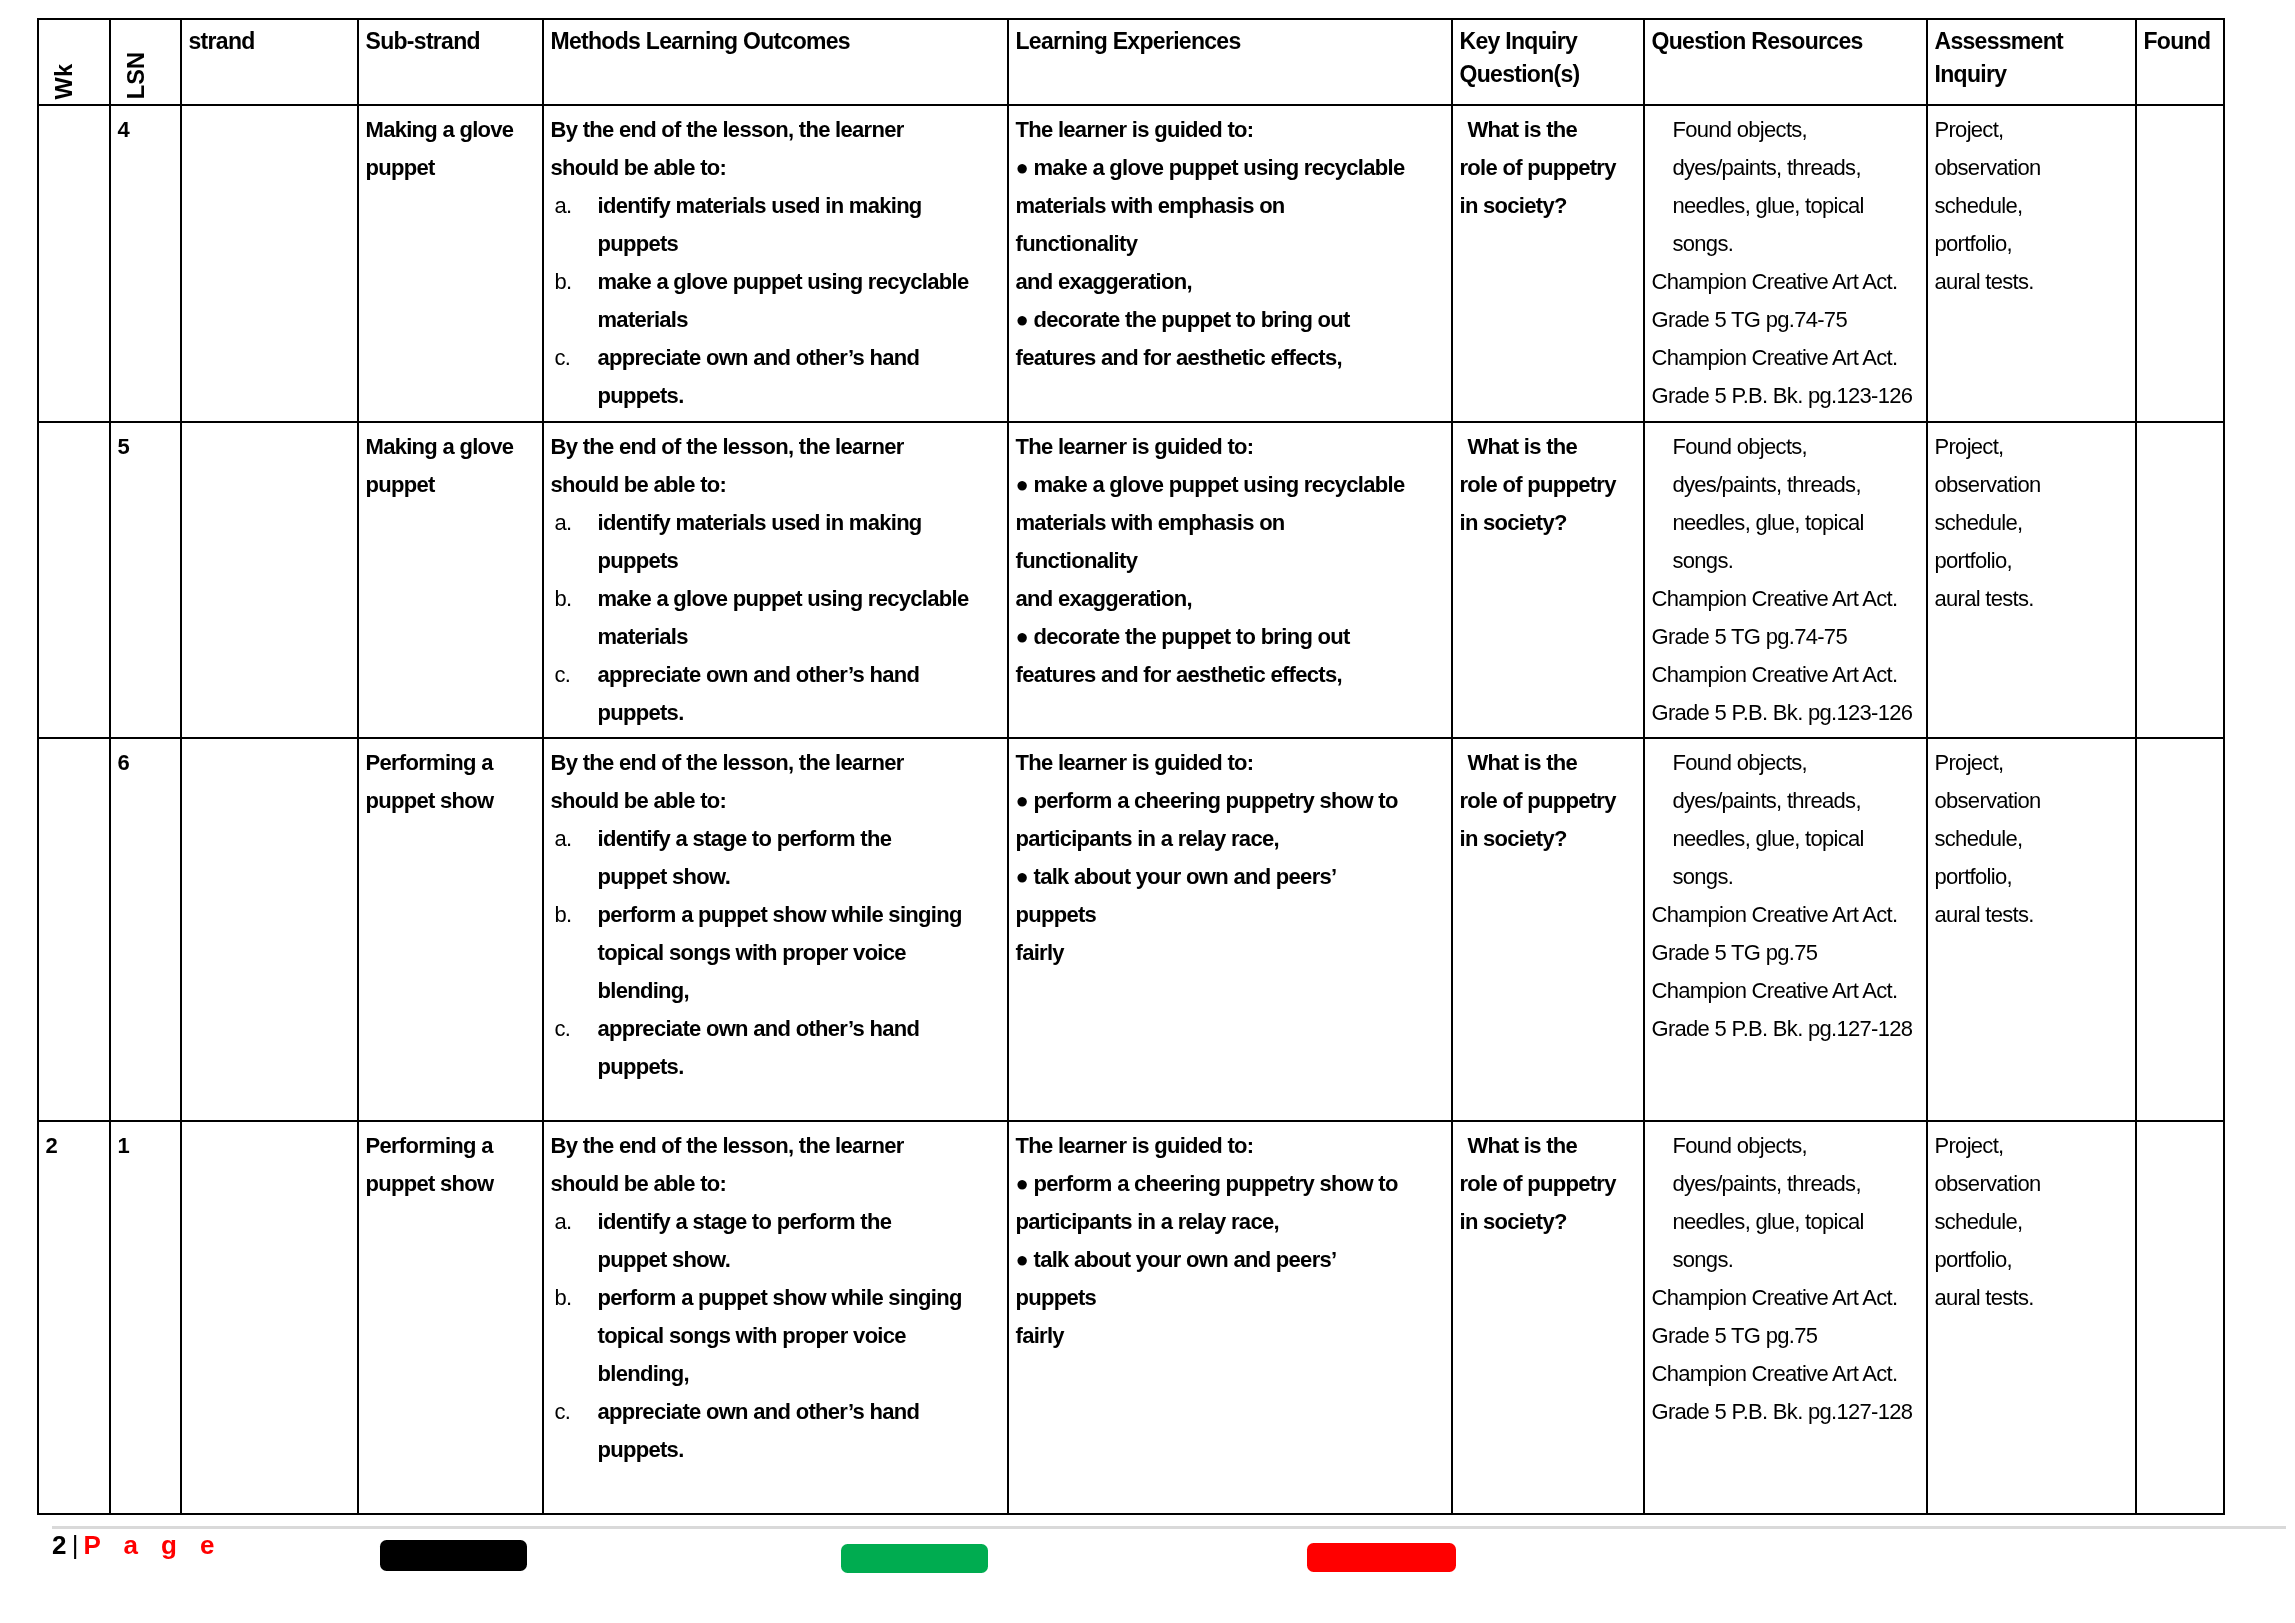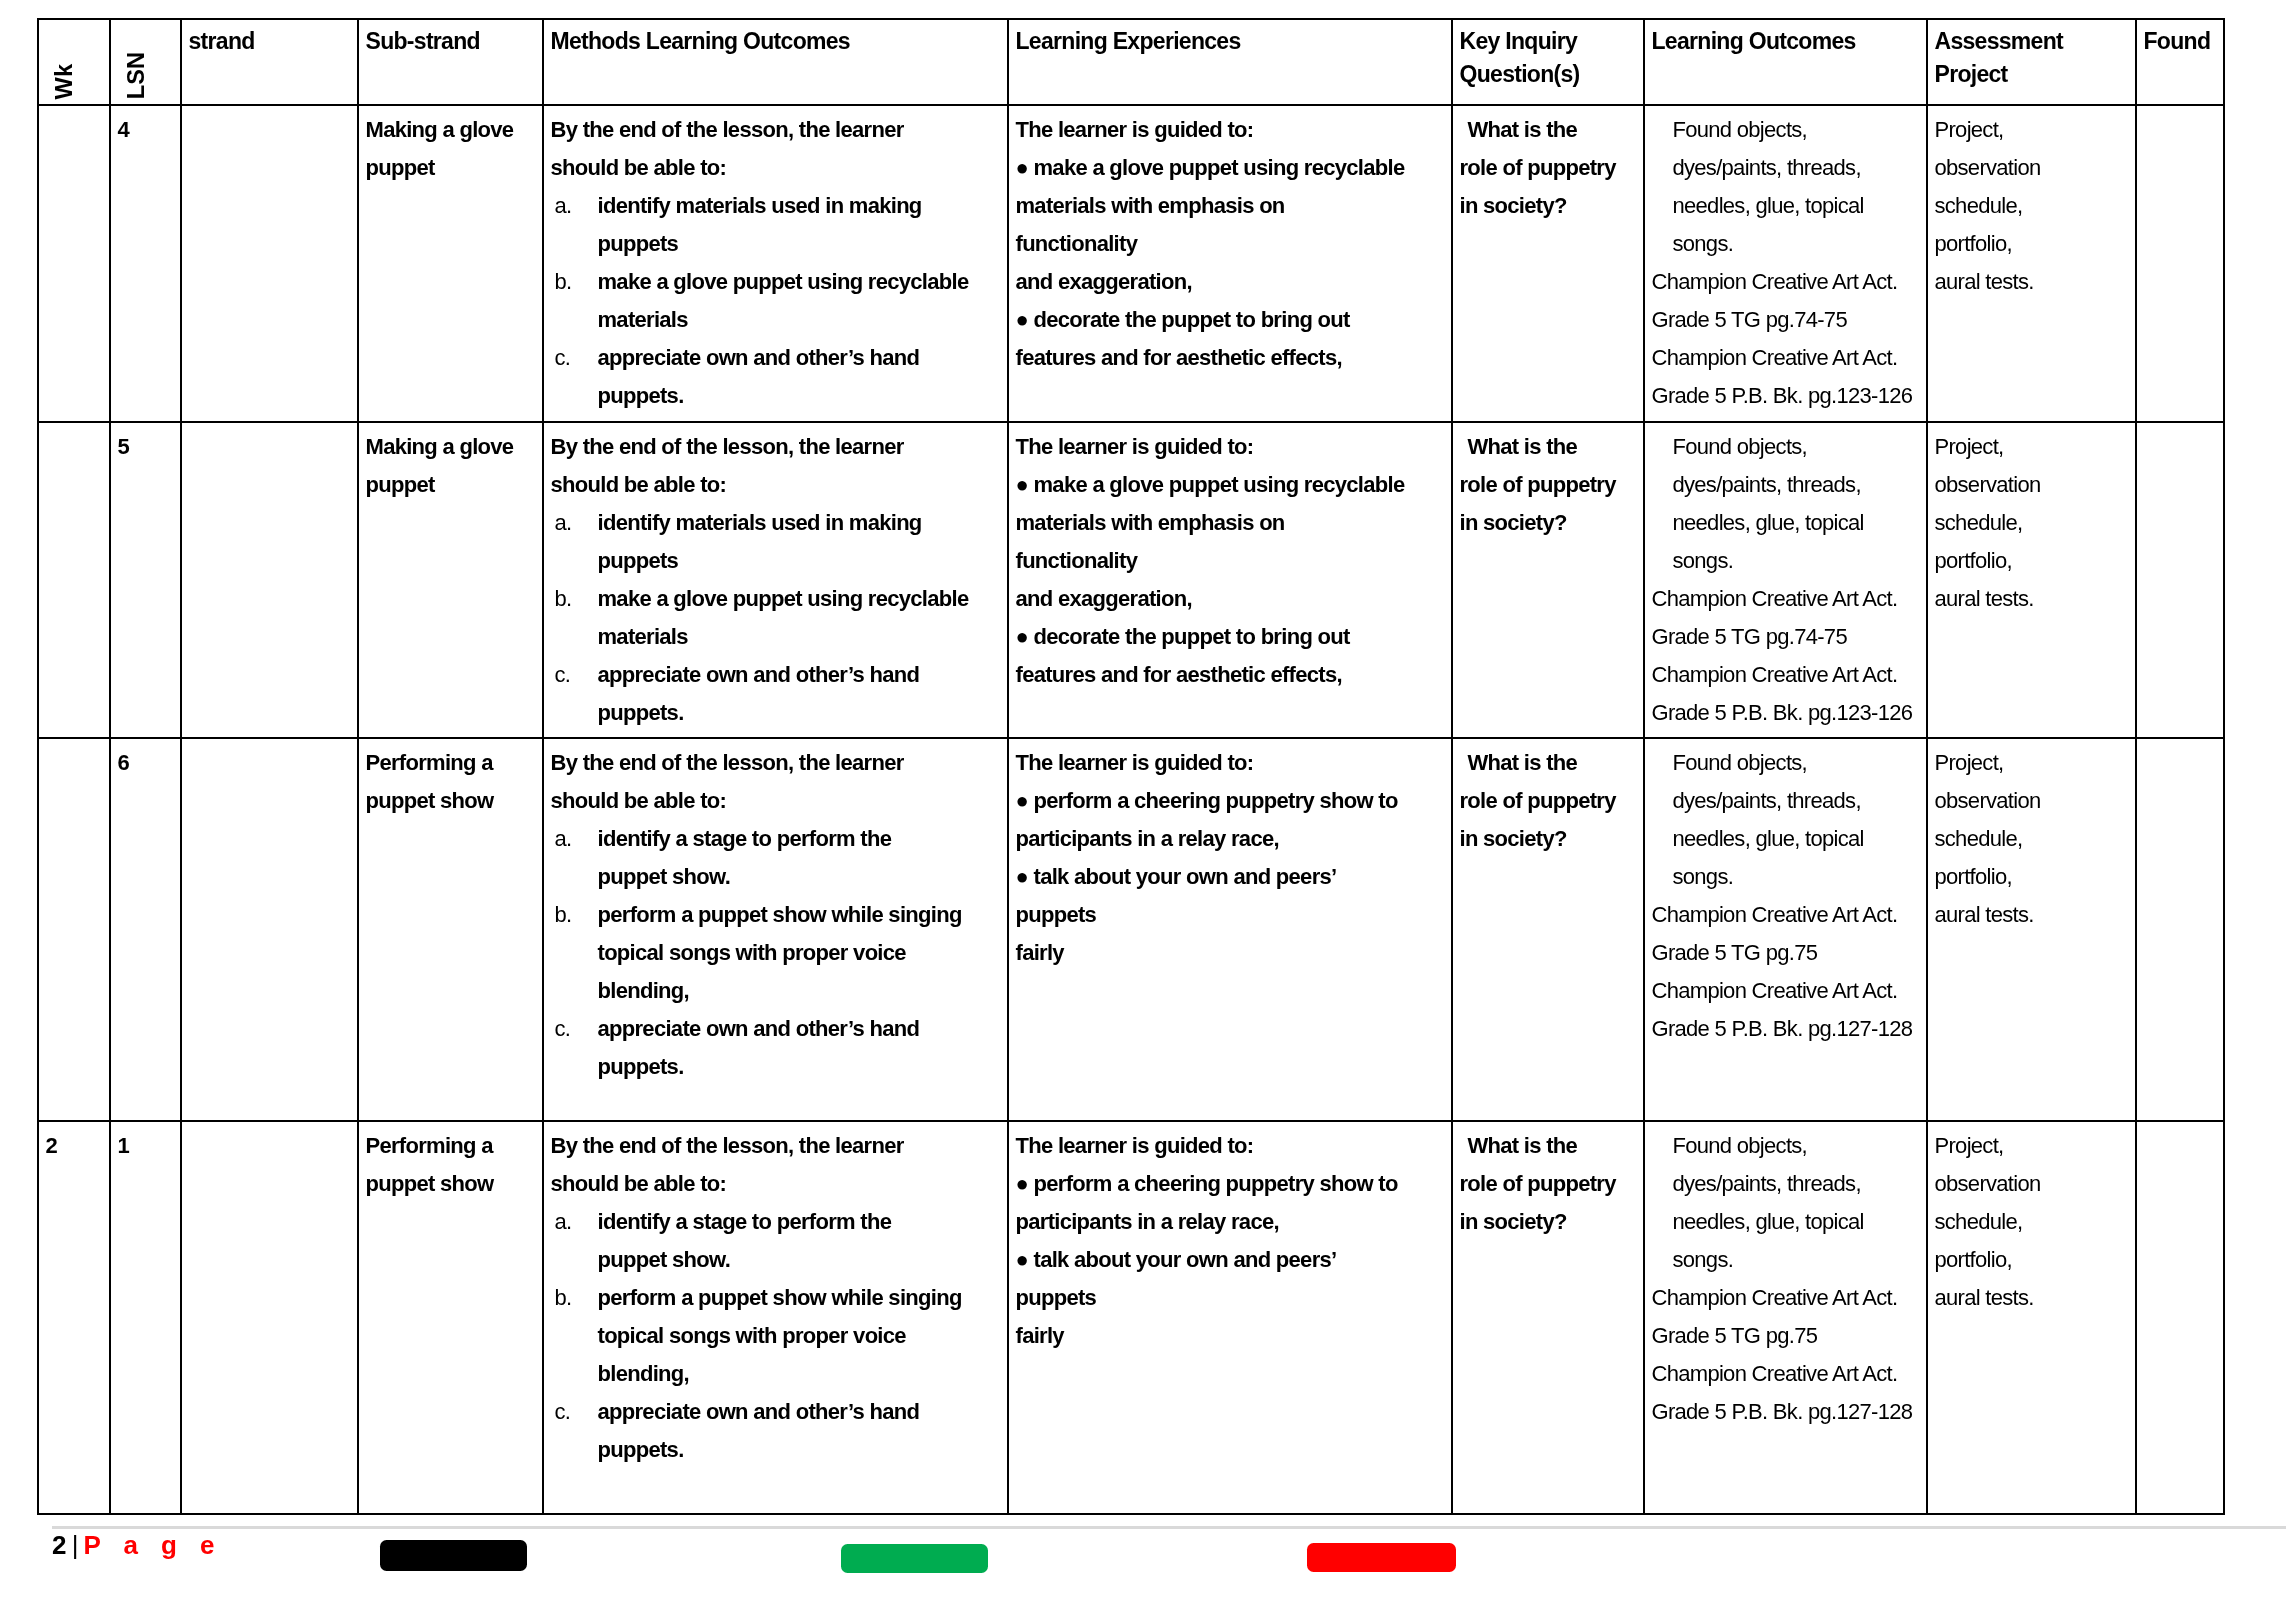--- a/index.html
+++ b/index.html
@@ -60,23 +60,23 @@
           </th>
         <th>
             <span class="vert">LSN</span>
           </th>
         <th>strand</th>
         <th>Sub-strand</th>
         <th>Methods Learning Outcomes</th>
         <th>Learning Experiences</th>
         <th class="pre">Key Inquiry
 Question(s)</th>
-        <th>Learning Outcomes</th>
+        <th>Question Resources</th>
         <th class="pre">Assessment
-Project</th>
+Inquiry</th>
         <th>Found</th>
       </tr>
     </thead>
     <tbody>
 
       <tr class="r0">
         <td class="num"></td>
         <td class="num">4</td>
         <td></td>
         <td class="pre">Making a glove

